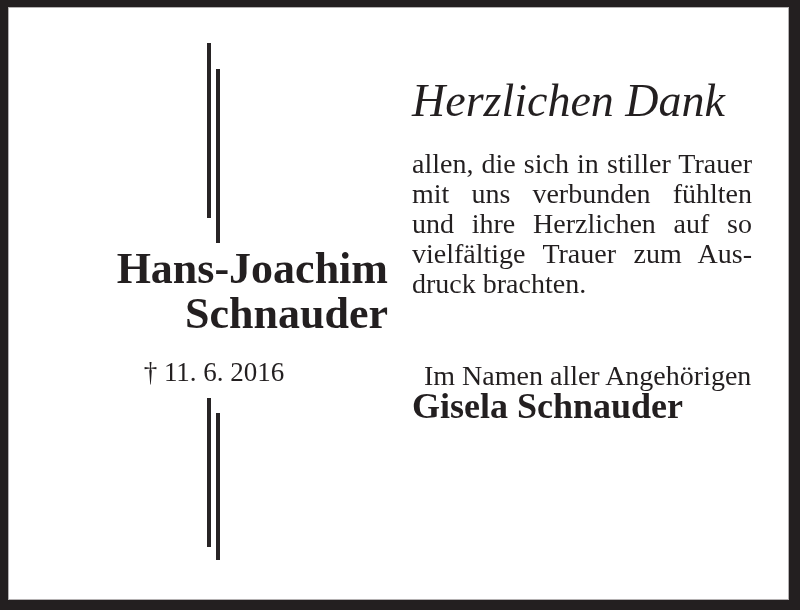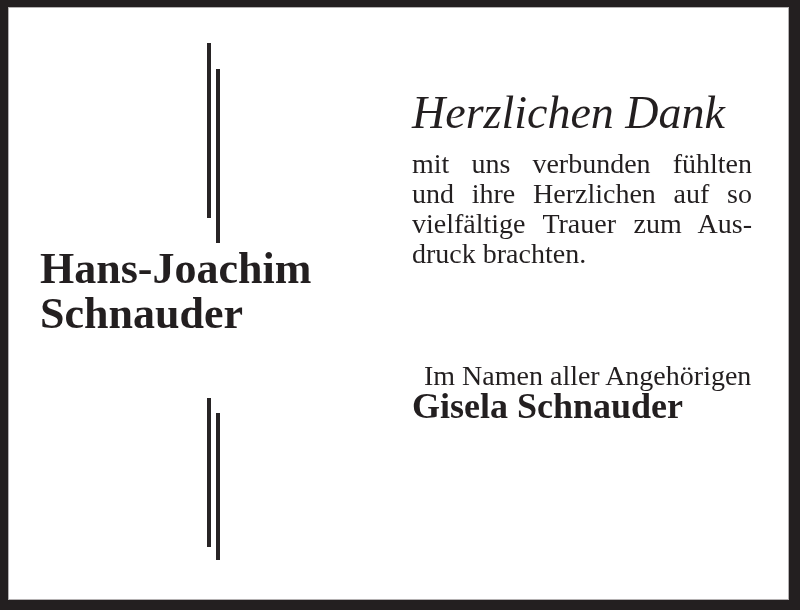--- a/index.html
+++ b/index.html
@@ -33,21 +33,21 @@
   .top-line-b    { left: 208px; top: 62px;  height: 174px; }
   .bottom-line-a { left: 199px; top: 391px; height: 149px; }
   .bottom-line-b { left: 208px; top: 406px; height: 147px; }
 
   
   .name-block {
     position: absolute;
     left: 32px;
     top: 239px;
     width: 348px;
-    text-align: left;
+    text-align: right;
     font-weight: bold;
     font-size: 44px;
     line-height: 45px;
     white-space: nowrap;
   }
   .death-date {
     position: absolute;
     left: 32px;
     top: 350px;
     width: 348px;
@@ -58,21 +58,20 @@
 
   
   .rcol { position: absolute; left: 404px; width: 340px; }
 
   .thanks-title {
     top: 70px;
     font-style: italic;
     font-size: 46px;
     line-height: 47px;
     white-space: nowrap;
-    margin-top: 12px;
   }
 
   .thanks-paragraph {
     top: 142px;
     font-size: 28px;
     line-height: 30px;
   }
   .body-line {
     text-align: justify;
     text-align-last: justify;
@@ -110,29 +109,31 @@
   <div>
     <div class="vline top-line-a"></div>
     <div class="vline top-line-b"></div>
   </div>
 
   <div class="name-block">
     <div>Hans-Joachim</div>
     <div>Schnauder</div>
   </div>
 
+  <div class="death-date">† 11. 6. 2016</div>
 
   <div>
     <div class="vline bottom-line-a"></div>
     <div class="vline bottom-line-b"></div>
   </div>
 
   <div class="rcol thanks-title">Herzlichen Dank</div>
 
   <div class="rcol thanks-paragraph">
+      <div class="body-line">allen, die sich in stiller Trauer</div>
       <div class="body-line">mit uns verbunden fühlten</div>
       <div class="body-line">und ihre Herzlichen auf so</div>
       <div class="body-line">vielfältige Trauer zum Aus-</div>
       <div class="body-line">druck brachten.</div>
     </div>
 
   <div class="rcol closing-line">Im Namen aller Angehörigen</div>
   <div class="rcol signatory-name">Gisela Schnauder</div>
 
 

